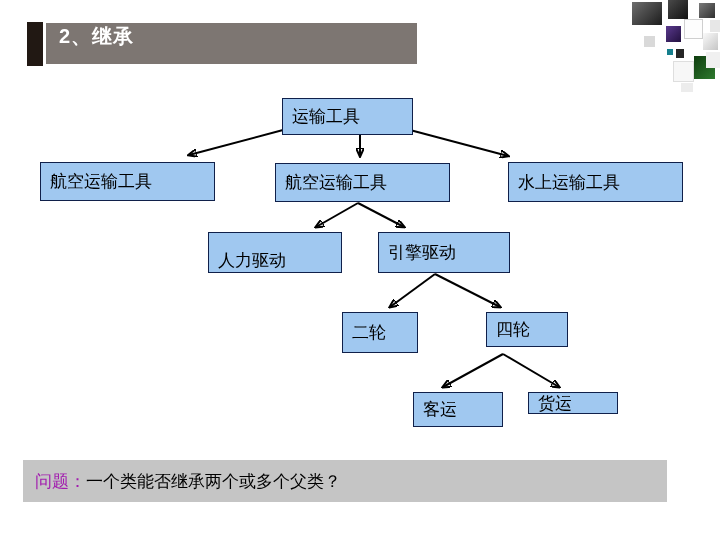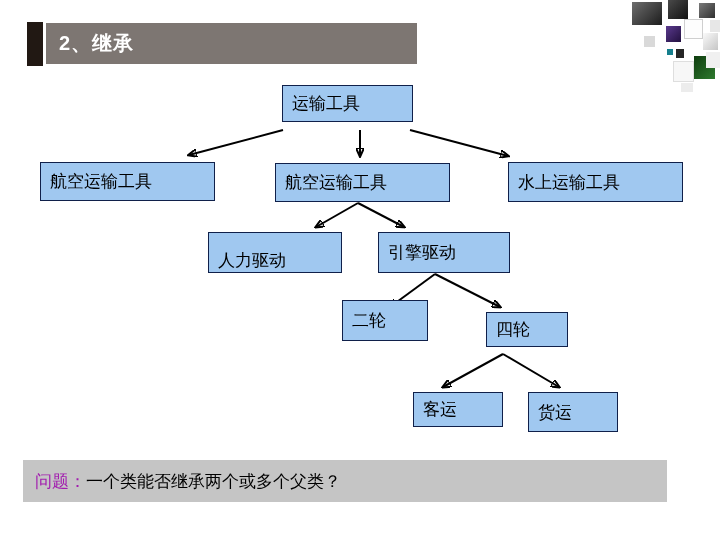--- a/index.html
+++ b/index.html
@@ -4,39 +4,39 @@
 <style>
   html,body{margin:0;padding:0;background:#fff;}
   #slide{
     position:relative;width:720px;height:540px;background:#ffffff;
     overflow:hidden;font-family:"Liberation Serif",serif;
   }
   
   .title-block{position:absolute;left:27px;top:22px;width:16px;height:44px;background:#211813;}
   .title-bar{
     position:absolute;left:46px;top:23px;width:371px;height:41px;background:#7d7672;
-    color:#ffffff;display:flex;align-items:center;padding-left:13px;box-sizing:border-box;
+    color:#ffffff;display:flex;align-items:flex-start;padding-left:13px;box-sizing:border-box;
     font-size:20px;font-weight:bold;font-family:"Liberation Sans",sans-serif;
     letter-spacing:1px;
   }
   
   .node{
     position:absolute;background:#a0c8f0;border:1px solid #10204a;box-sizing:border-box;
     display:flex;align-items:center;padding-left:9px;font-size:17px;color:#000000;
   }
-  #n-transport{left:282px;top:85px;width:131px;height:37px;}
+  #n-transport{left:282px;top:98px;width:131px;height:37px;}
   #n-air{left:40px;top:162px;width:175px;height:39px;}
   #n-land{left:275px;top:163px;width:175px;height:39px;}
   #n-water{left:508px;top:162px;width:175px;height:40px;}
   #n-human{left:208px;top:232px;width:134px;height:41px;align-items:flex-end;}
   #n-engine{left:378px;top:232px;width:132px;height:41px;}
-  #n-two{left:342px;top:300px;width:86px;height:41px;font-family:Liberation Mono, monospace;}
+  #n-two{left:342px;top:312px;width:76px;height:41px;font-family:Liberation Mono, monospace;}
   #n-four{left:486px;top:312px;width:82px;height:35px;}
   #n-passenger{left:413px;top:392px;width:90px;height:35px;}
-  #n-freight{left:528px;top:392px;width:90px;height:40px;}
+  #n-freight{left:528px;top:392px;width:90px;height:22px;}
   
   #edges{position:absolute;left:0;top:0;width:720px;height:540px;pointer-events:none;}
   #edges path{stroke:#000;stroke-width:2;fill:none;}
   
   .question-bar{
     position:absolute;left:23px;top:460px;width:644px;height:42px;background:#c5c5c5;
     display:flex;align-items:center;padding-left:12px;box-sizing:border-box;
     font-size:17px;color:#000;
   }
   .q-label{color:#a21caf;}

